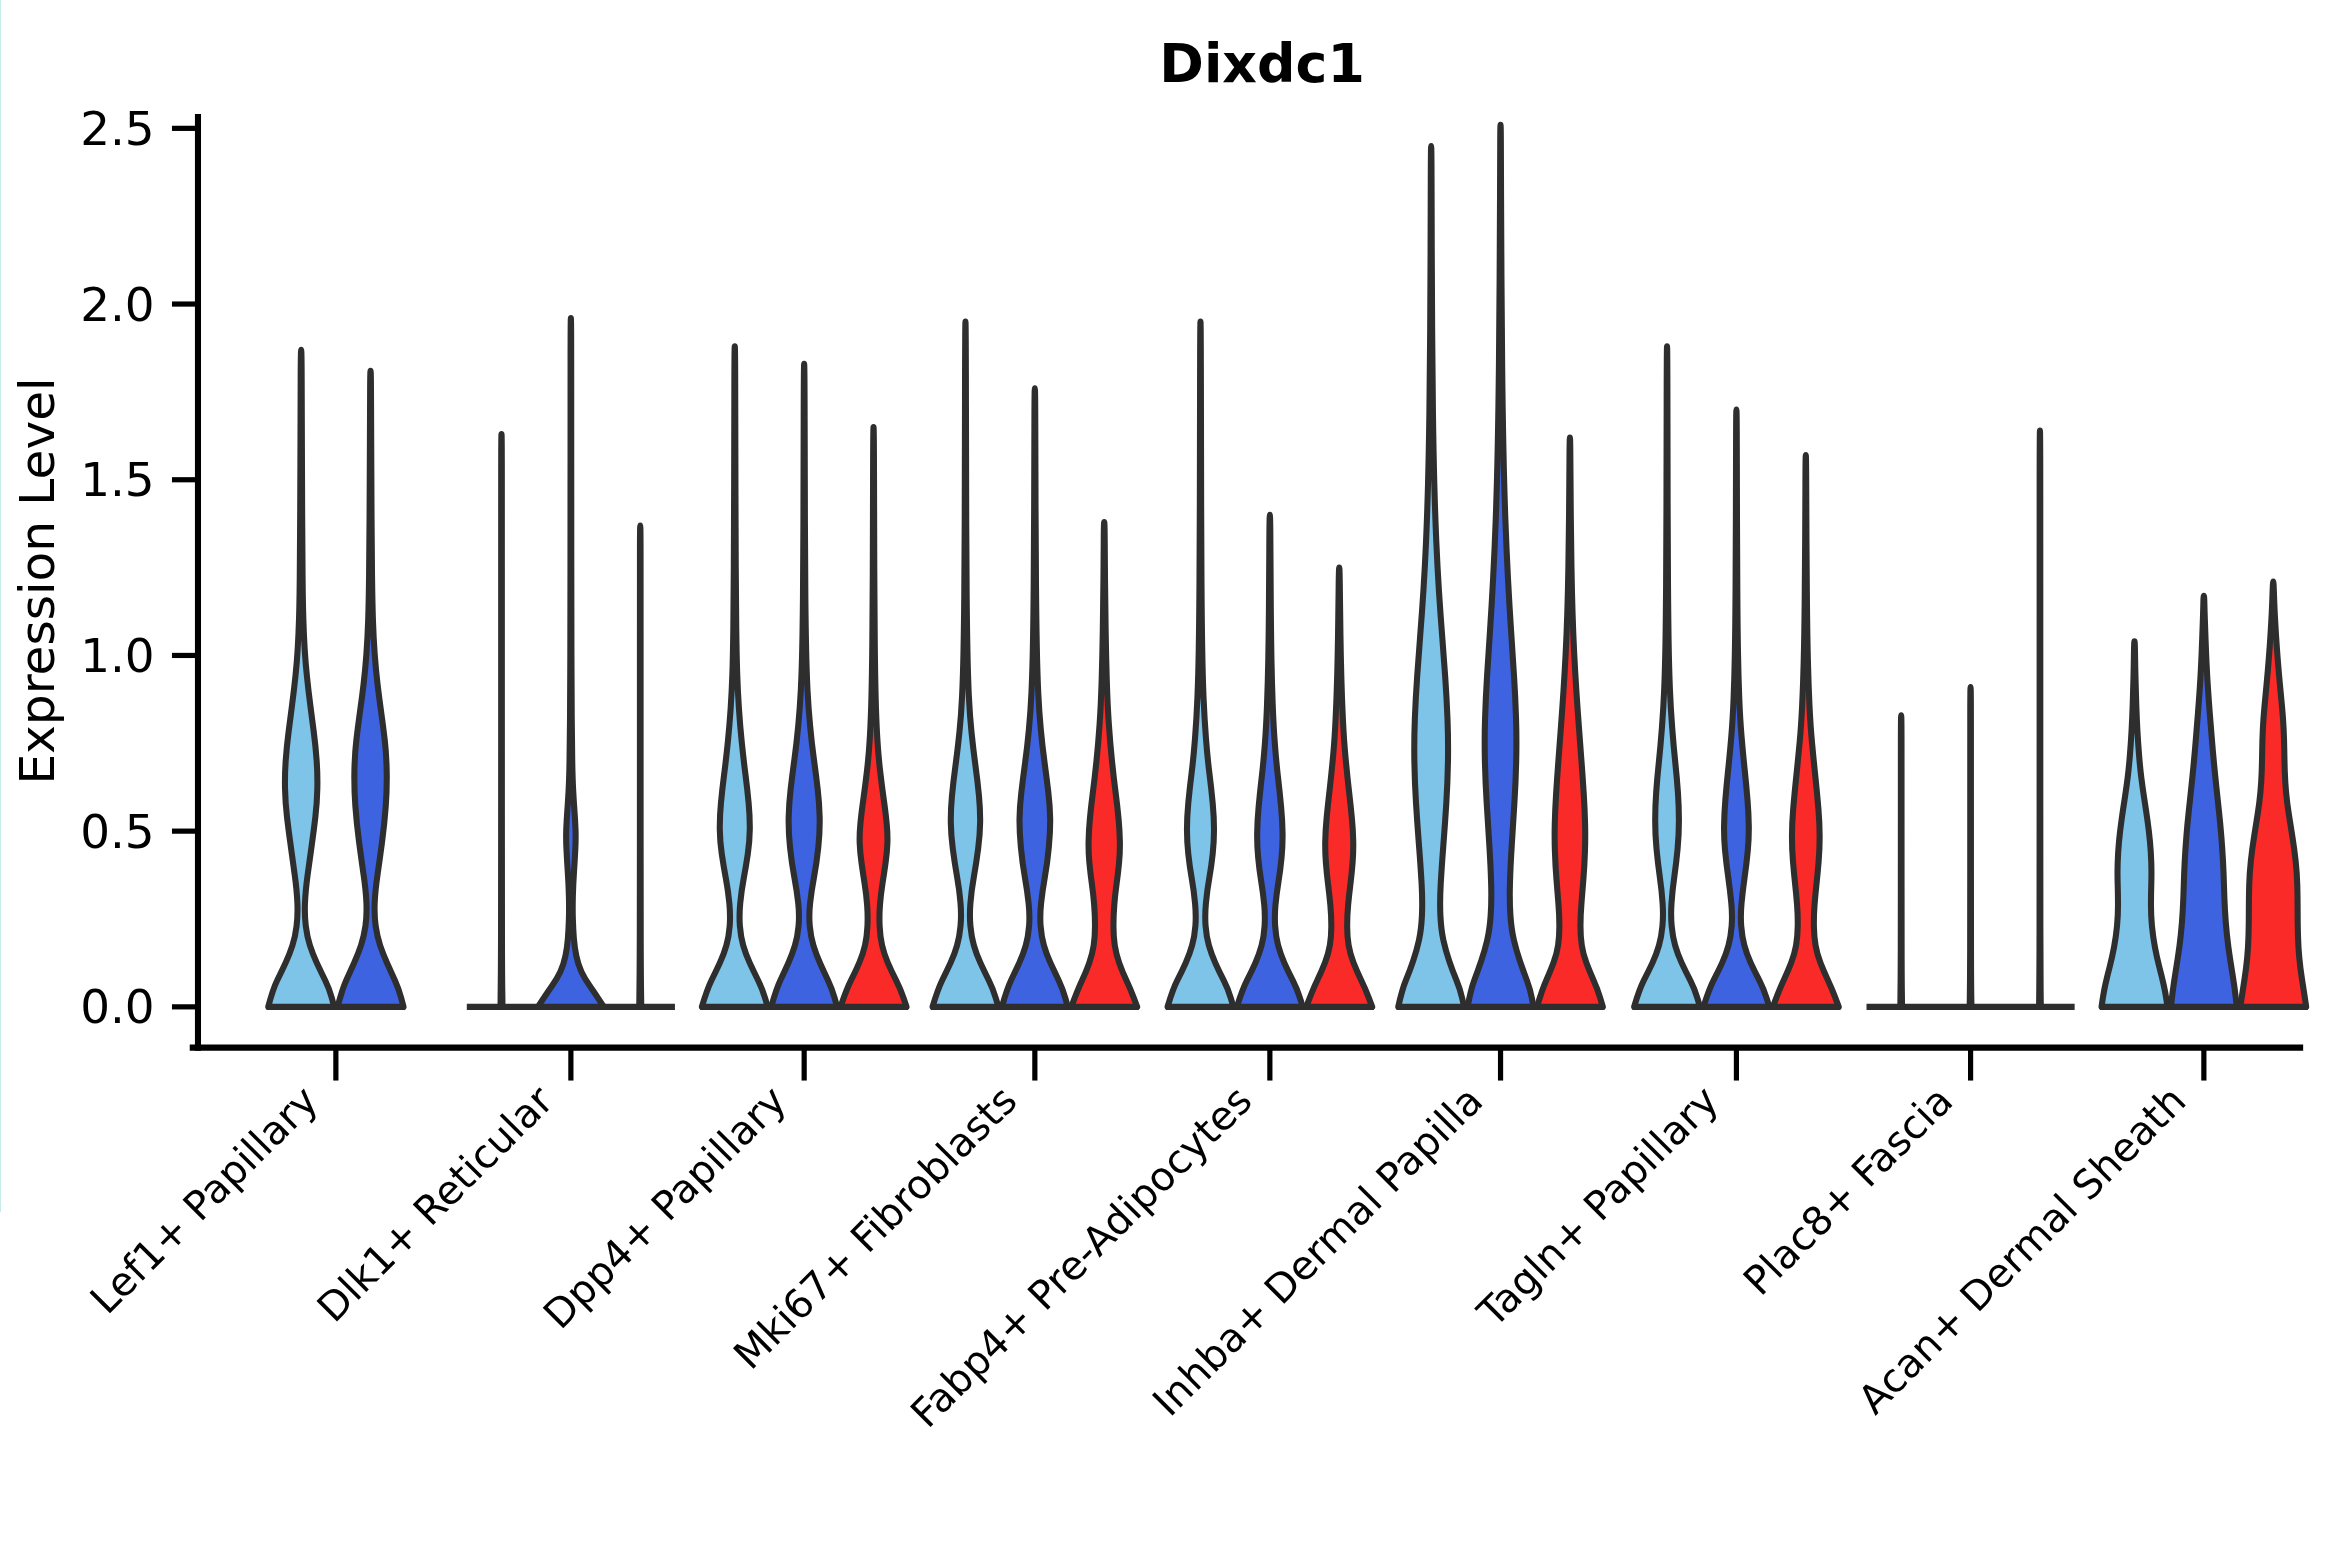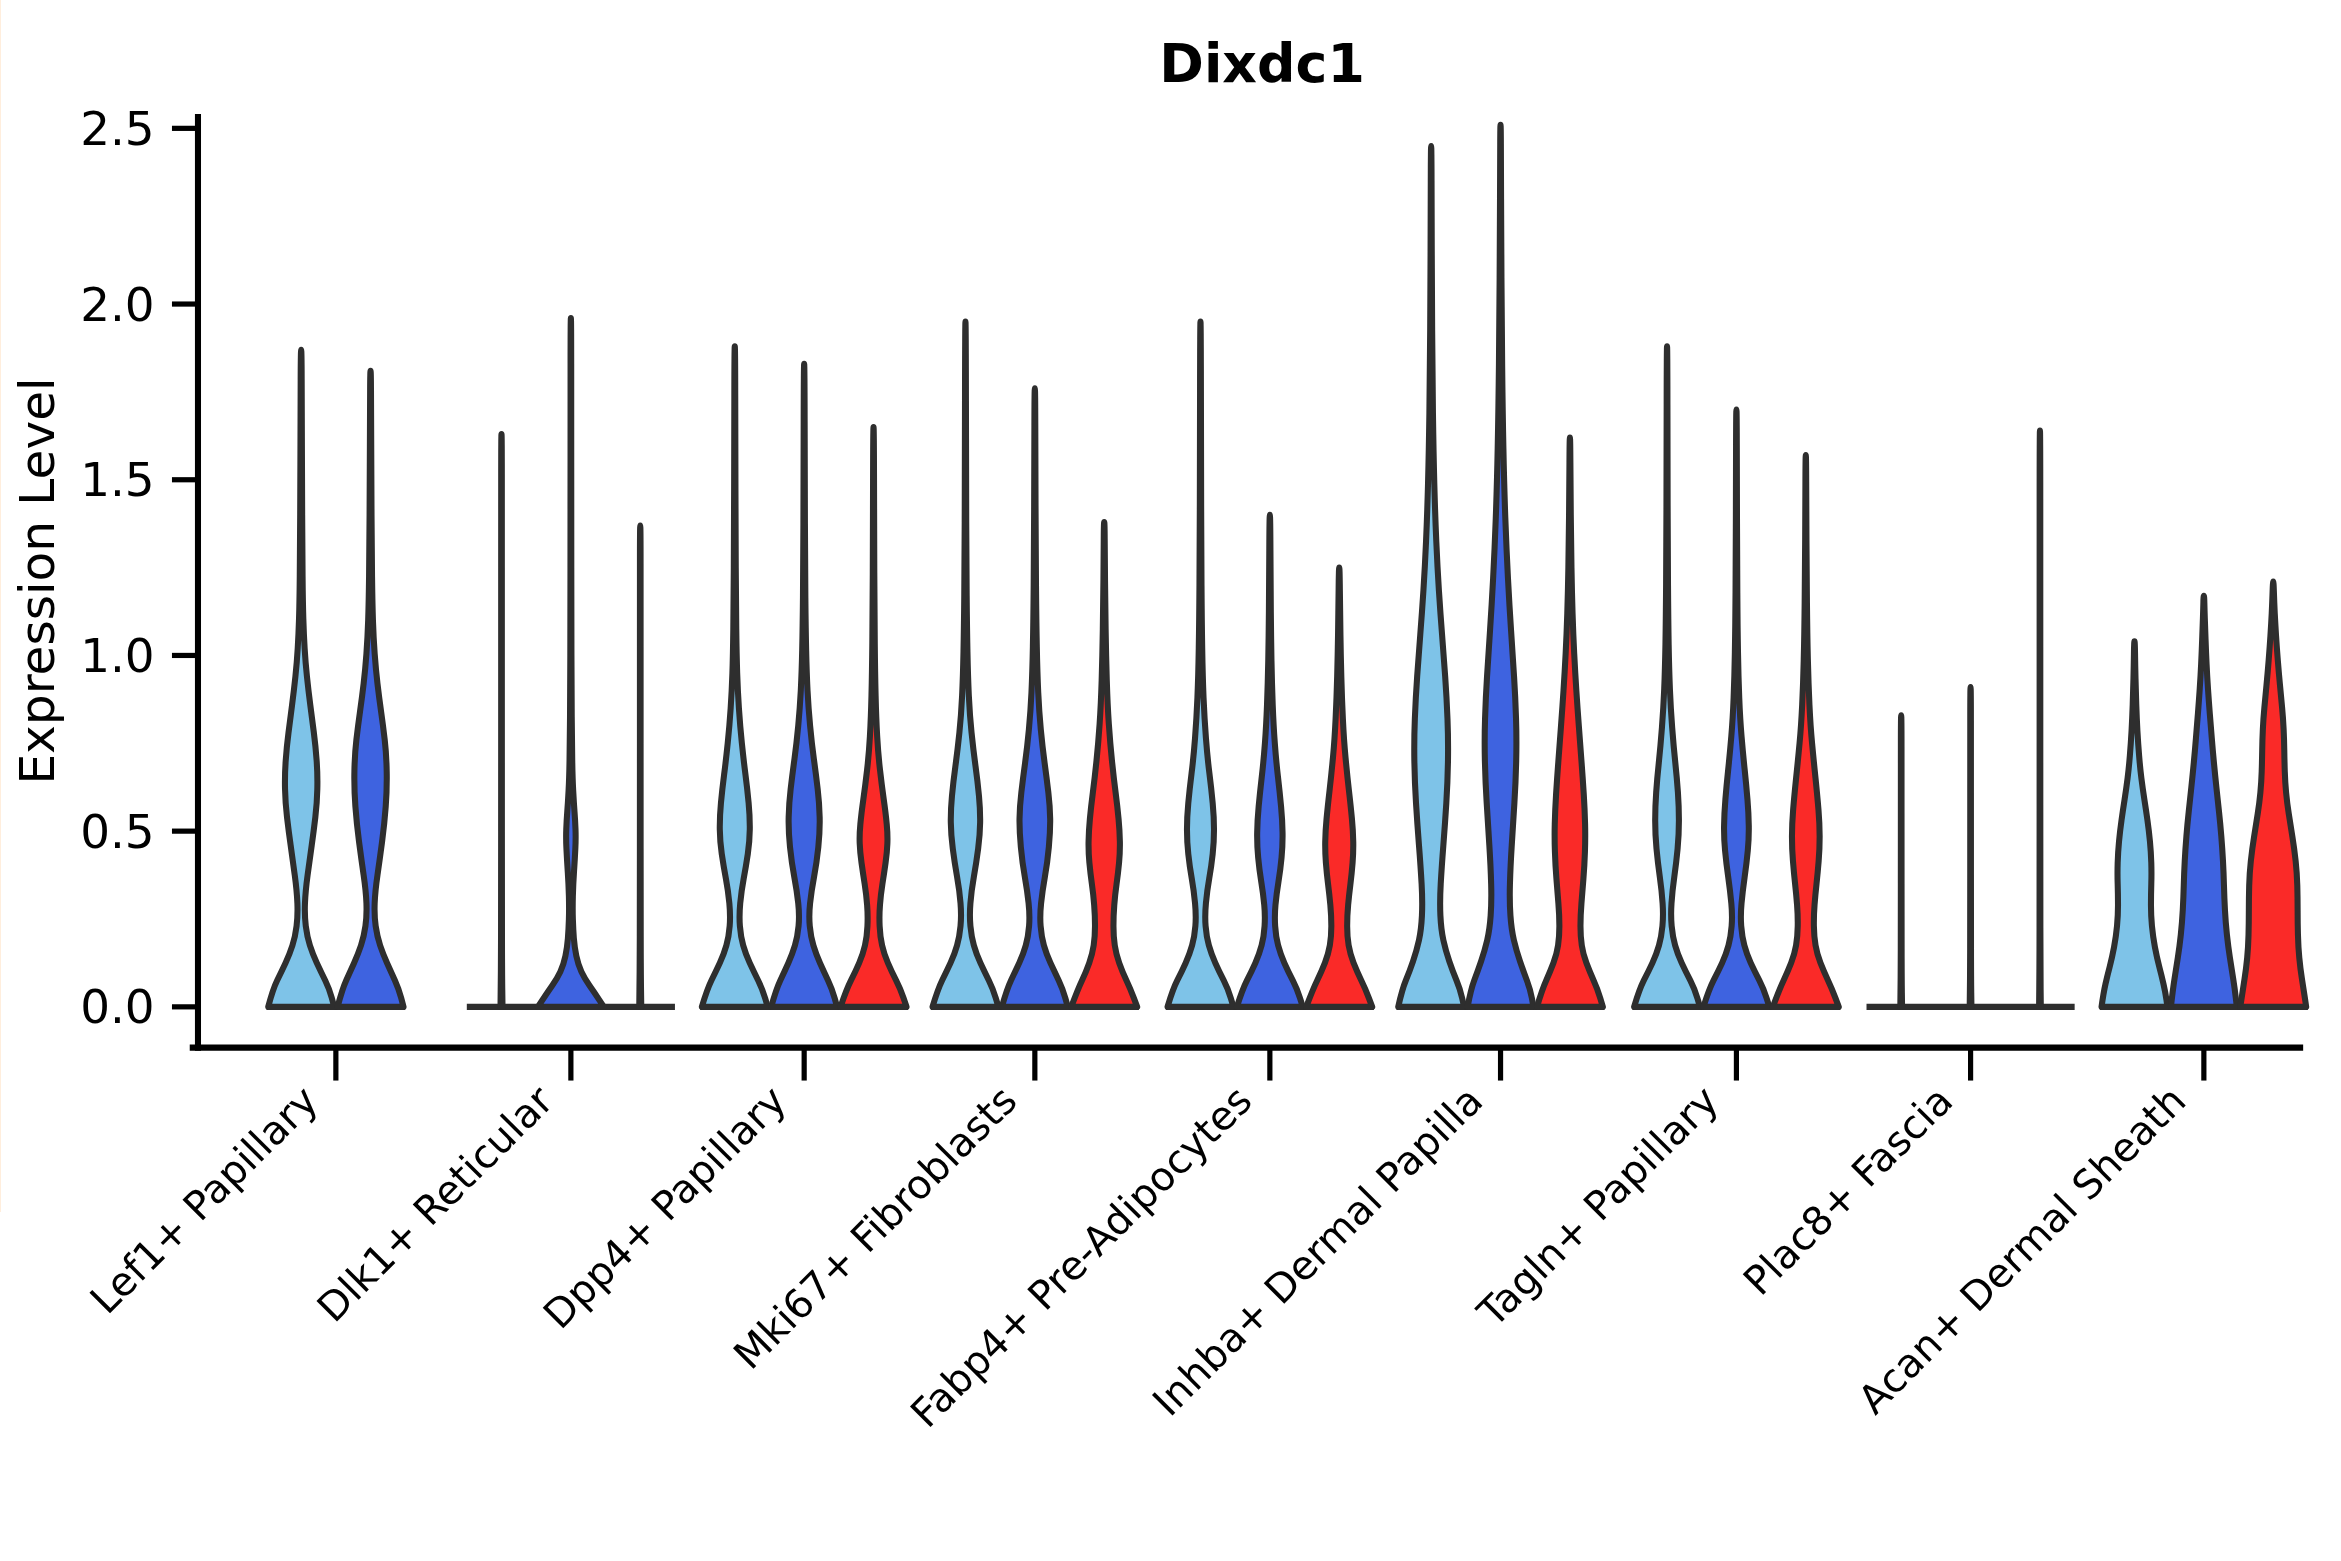--- a/index.html
+++ b/index.html
@@ -1,18 +1,18 @@
 <!DOCTYPE html>
 <html style="font-size:14px"><head>
 <meta charset="utf-8">
 <style>
   html,body{margin:0;padding:0;background:#ffffff;}
   body{width:2342px;height:1561px;overflow:hidden;
        font-family:"DejaVu Sans","Liberation Sans",sans-serif;}
-  #root{position:relative;width:2342px;height:1212px;background:#fdba74;}
+  #root{position:relative;width:2342px;height:1212px;background:#14b8a6;}
   #plot{position:absolute;left:0;top:0;width:2342px;height:1561px;}
   .title-text{font-weight:bold;font-size:62px;fill:#000;
               font-family:"DejaVu Sans","Liberation Sans",sans-serif;}
   .ytick-text{font-size:54px;fill:#000;
               font-family:"DejaVu Sans","Liberation Sans",sans-serif;}
   .ylabel-text{font-size:56px;fill:#000;
                font-family:"DejaVu Sans","Liberation Sans",sans-serif;}
   .xtick-text{font-size:46px;fill:#000;
               font-family:"DejaVu Sans","Liberation Sans",sans-serif;}
   .spine{stroke:#000;stroke-width:7;fill:none;stroke-linecap:square;}

